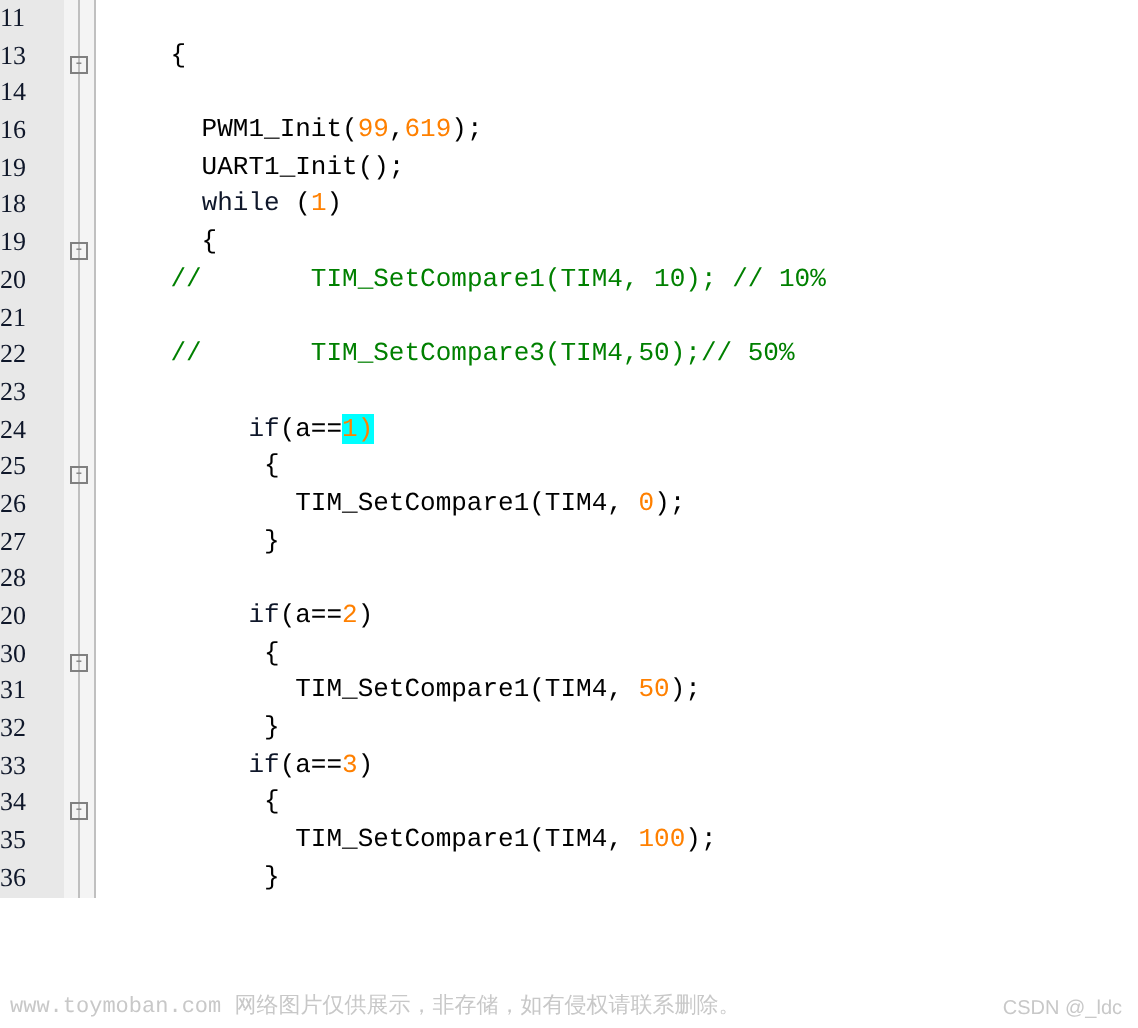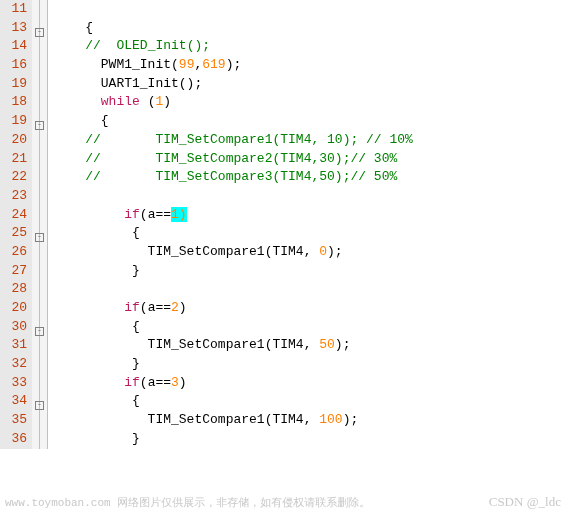--- a/index.html
+++ b/index.html
@@ -16,24 +16,25 @@
   display: flex;
   height: 100%;
 }
 .line-row {
   height: 18.7px;
   line-height: 18.7px;
   display: flex;
 }
 .line-num {
   width: 32px;
-  text-align: right;
+  text-align: left;
   padding-right: 5px;
   background: #e8e8e8;
-  color: #c2410c;
+  color: #0f172a;
+  font-family: Liberation Serif, serif;
 }
 .fold {
   width: 16px;
   text-align: center;
   background: #f4f4f4;
   border-right: 1px solid #c0c0c0;
   color: #808080;
   position: relative;
 }
 .fold-box {
@@ -54,40 +55,40 @@
   bottom: 0;
   width: 1px;
   background: #c0c0c0;
 }
 .code {
   padding-left: 6px;
   white-space: pre;
   background: #fff;
   flex: 1;
 }
-.kw { color: #be185d; }
+.kw { color: #0f172a; }
 .type { color: #8000ff; }
 .comment { color: #008000; }
 .num { color: #ff8000; text-align: center; }
 .highlight { background: #00ffff; }
 .watermark {
   position: absolute;
   bottom: 4px;
   left: 5px;
   font-size: 11px;
   color: #c8c8c8;
   font-family: Liberation Mono, monospace;
 }
 .csdn {
   position: absolute;
   bottom: 4px;
   right: 8px;
-  font-size: 13px;
+  font-size: 10px;
   color: #c8c8c8;
-  font-family: Liberation Serif, serif;
+  font-family: Liberation Sans, sans-serif;
 }
 .lines {
   flex: 1;
 }
 </style>
 </head>
 <body>
 
 <div class="editor">
   <div class="lines" id="lines">
@@ -101,21 +102,21 @@
       <div class="line-row">
         <div class="line-num">13</div>
         <div class="fold"><div class="fold-line"></div><span class="fold-box">-</span></div>
         <div class="code"><span>    {</span></div>
       </div>
       <div class="line-row">
         <div class="line-num">14</div>
         <div class="fold">
           <div class="fold-line"></div>
         </div>
-        <div class="code"><span>    </span><span class="comment">//  OLED_Init();</span></div>
+        <div class="code"><span>    </span></div>
       </div>
       <div class="line-row">
         <div class="line-num">16</div>
         <div class="fold">
           <div class="fold-line"></div>
         </div>
         <div class="code"><span>      PWM1_Init(</span><span class="num">99</span><span>,</span><span class="num">619</span><span>);</span></div>
       </div>
       <div class="line-row">
         <div class="line-num">19</div>
@@ -141,21 +142,21 @@
         <div class="fold">
           <div class="fold-line"></div>
         </div>
         <div class="code"><span>    </span><span class="comment">//       TIM_SetCompare1(TIM4, 10); // 10%</span></div>
       </div>
       <div class="line-row">
         <div class="line-num">21</div>
         <div class="fold">
           <div class="fold-line"></div>
         </div>
-        <div class="code"><span>    </span><span class="comment">//       TIM_SetCompare2(TIM4,30);// 30%</span></div>
+        <div class="code"><span>    </span></div>
       </div>
       <div class="line-row">
         <div class="line-num">22</div>
         <div class="fold">
           <div class="fold-line"></div>
         </div>
         <div class="code"><span>    </span><span class="comment">//       TIM_SetCompare3(TIM4,50);// 50%</span></div>
       </div>
       <div class="line-row">
         <div class="line-num">23</div>

